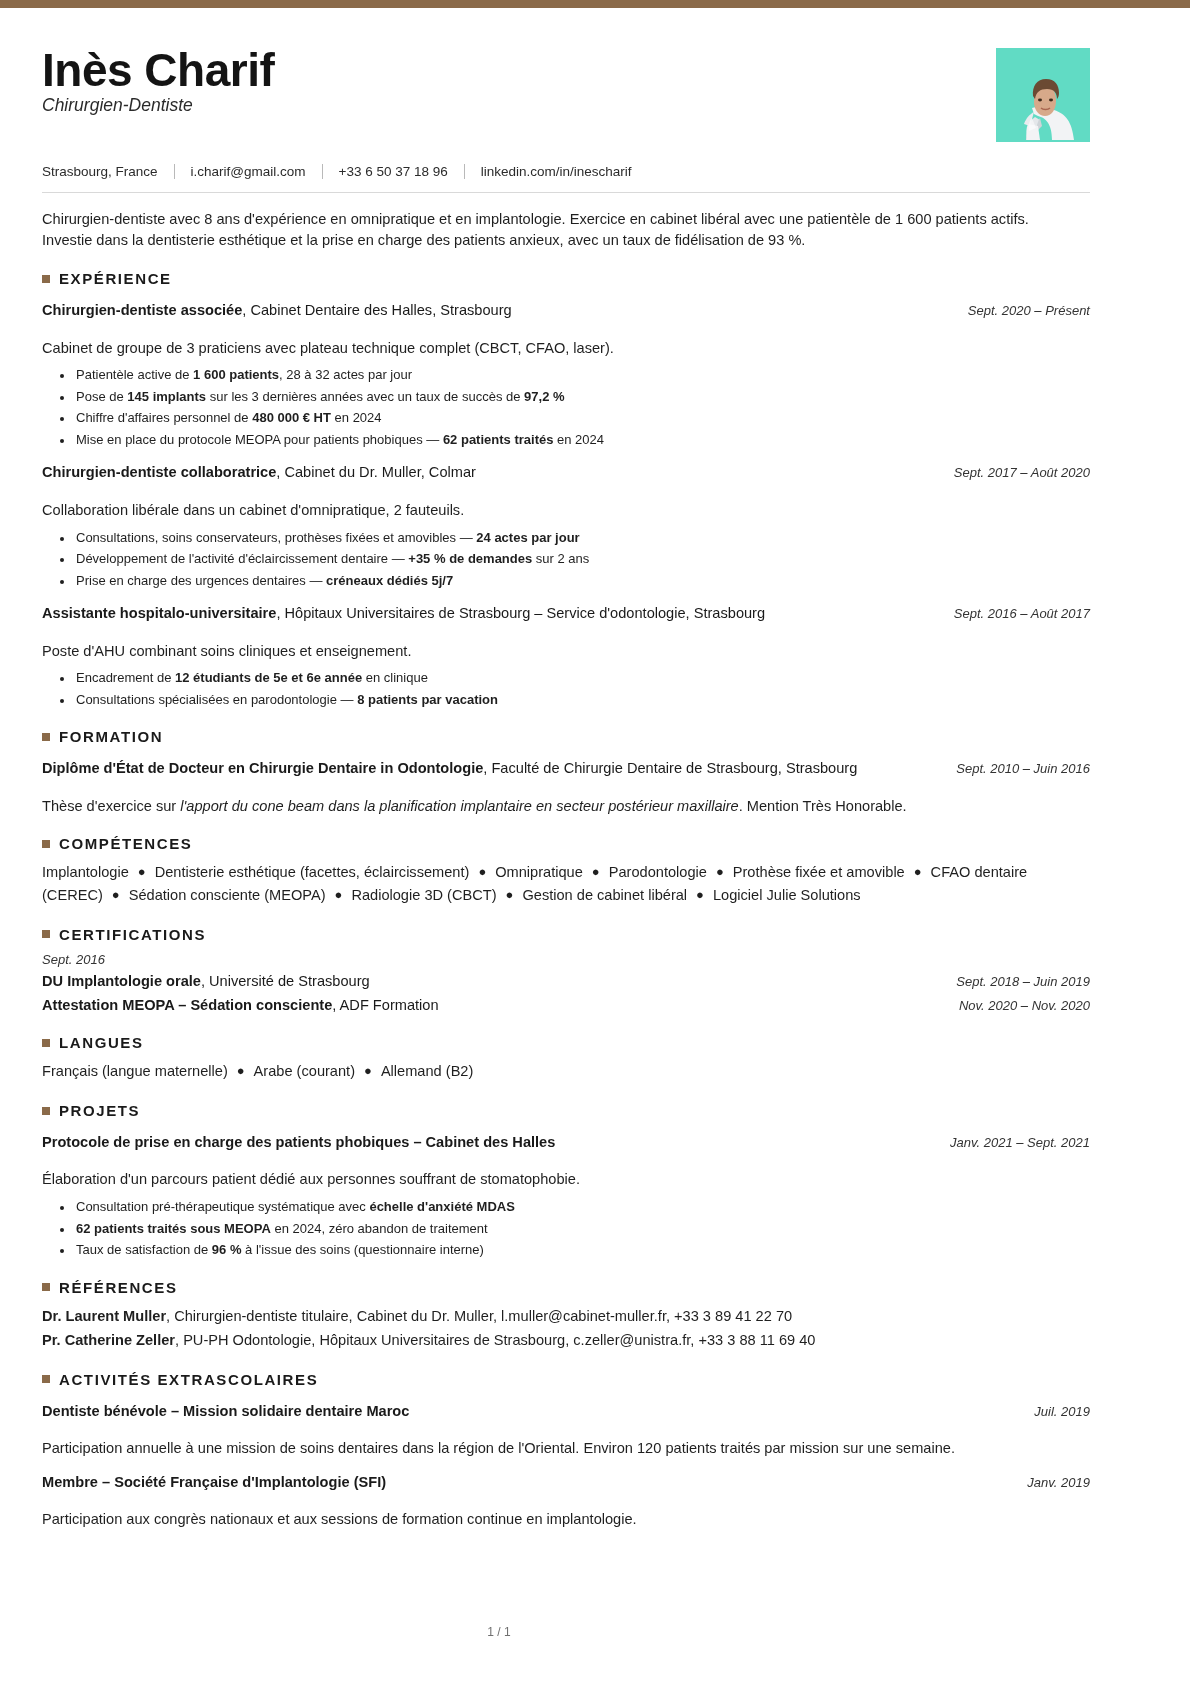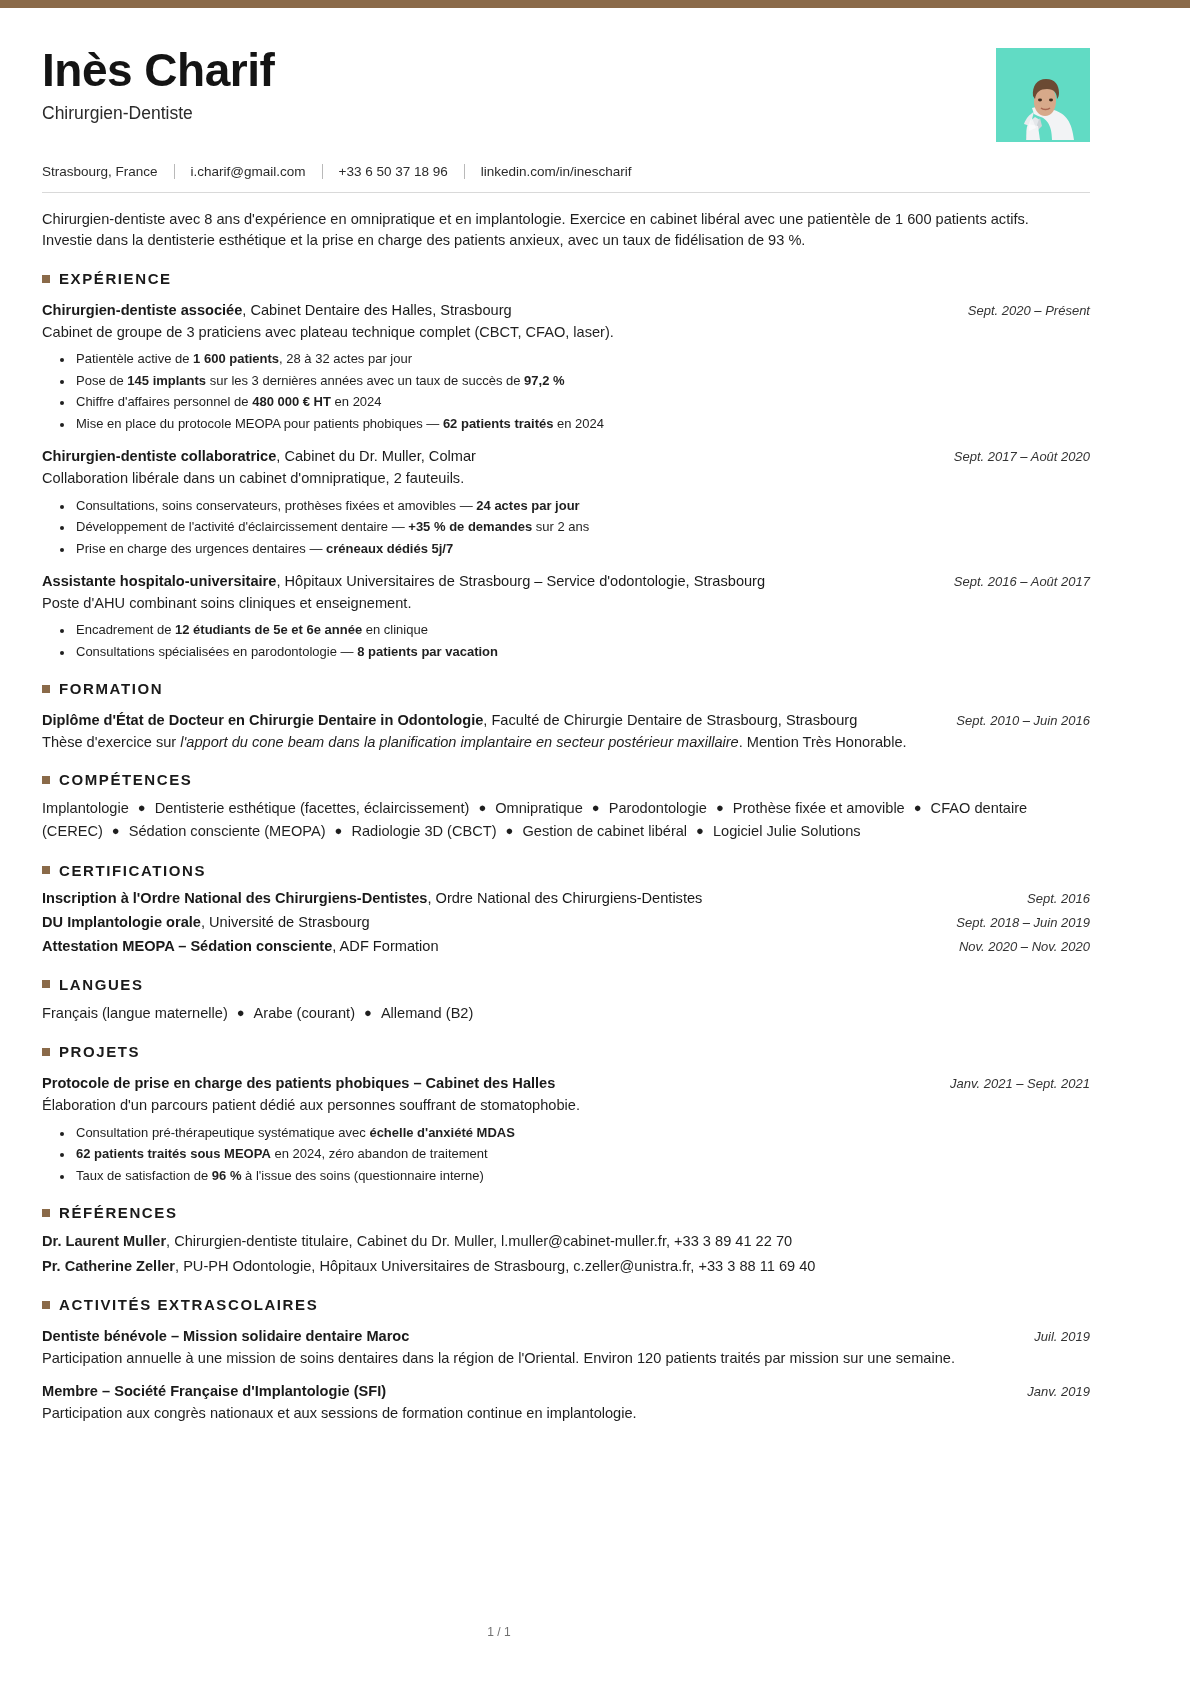--- a/index.html
+++ b/index.html
@@ -47,23 +47,24 @@
   .name {
     font-size: 46px;
     font-weight: bold;
     letter-spacing: -0.5px;
     line-height: 1.05;
     margin: 0;
     color: #141414;
   }
   .job-title {
     font-size: 17.5px;
-    margin-top: 9px;
+    margin-top: 1px;
     color: #2b2b2b;
     font-weight: normal;
+    font-style: italic;
   }
   .photo {
     width: 94px;
     height: 94px;
     flex: 0 0 auto;
     margin-top: 8px;
     background: #61dbc4;
     position: relative;
     overflow: hidden;
   }
@@ -138,21 +139,21 @@
     font-style: italic;
     color: #333;
     white-space: nowrap;
     flex: 0 0 auto;
     text-align: right;
   }
   .entry-sub {
     font-size: 14.6px;
     line-height: 1.42;
     color: #1f1f1f;
-    margin-top: 1px;
+    margin-top: 17px;
   }
   .entry-sub i { font-style: italic; }
   ul.bullets {
     margin: 7px 0 0 0;
     padding-left: 34px;
     list-style: none;
   }
   ul.bullets li {
     position: relative;
     font-size: 13px;
@@ -320,21 +321,20 @@
       </div>
       <div class="dot-list"><span>Implantologie</span><span class="dot-sep">●</span><span>Dentisterie esthétique (facettes, éclaircissement)</span><span class="dot-sep">●</span><span>Omnipratique</span><span class="dot-sep">●</span><span>Parodontologie</span><span class="dot-sep">●</span><span>Prothèse fixée et amovible</span><span class="dot-sep">●</span><span>CFAO dentaire (CEREC)</span><span class="dot-sep">●</span><span>Sédation consciente (MEOPA)</span><span class="dot-sep">●</span><span>Radiologie 3D (CBCT)</span><span class="dot-sep">●</span><span>Gestion de cabinet libéral</span><span class="dot-sep">●</span><span>Logiciel Julie Solutions</span></div>
     </div>
 
     <div class="section">
       <div class="section-title">
         <span class="sec-square"></span>
         <span>CERTIFICATIONS</span>
       </div>
       <div class="cert-row">
-        <div class="entry-title"><b>Inscription à l'Ordre National des Chirurgiens-Dentistes</b><span>, Ordre National des Chirurgiens-Dentistes</span></div>
         <div class="entry-date">Sept. 2016</div>
       </div>
       <div class="cert-row">
         <div class="entry-title"><b>DU Implantologie orale</b><span>, Université de Strasbourg</span></div>
         <div class="entry-date">Sept. 2018 – Juin 2019</div>
       </div>
       <div class="cert-row">
         <div class="entry-title"><b>Attestation MEOPA – Sédation consciente</b><span>, ADF Formation</span></div>
         <div class="entry-date">Nov. 2020 – Nov. 2020</div>
       </div>

